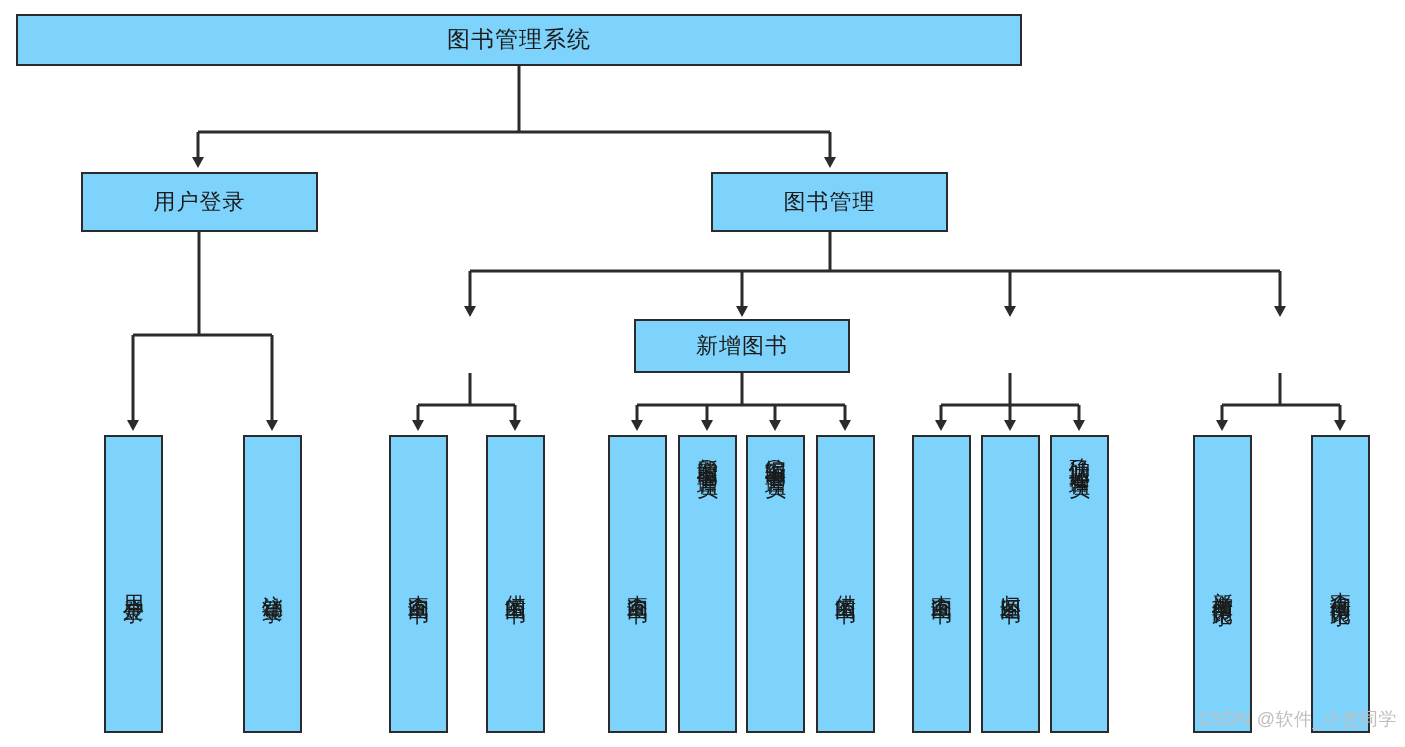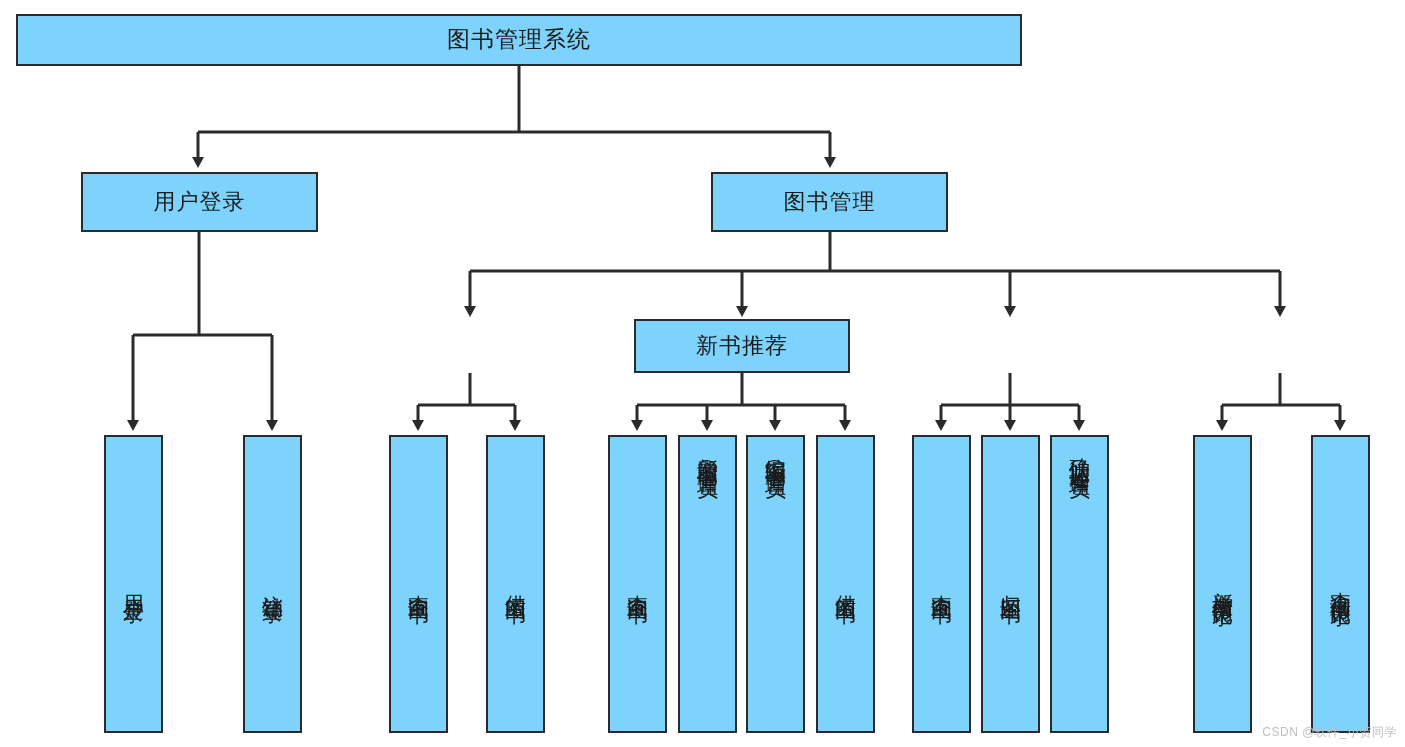--- a/index.html
+++ b/index.html
@@ -66,22 +66,22 @@
     white-space: nowrap;
     text-align: start;
   }
   .node.vert.centered {
     align-items: center;
     padding-top: 0;
   }
   .watermark {
     position: absolute;
     right: 8px;
-    bottom: 6px;
-    font-size: 12px;
+    bottom: 16px;
+    font-size: 18px;
     color: #bfbfbf;
     letter-spacing: 0.5px;
     z-index: 3;
     white-space: nowrap;
   }
 </style>
 </head>
 <body>
 
 <div id="canvas">
@@ -141,21 +141,21 @@
   </div>
 
   <div class="node horiz" style="left:81px; top:172px; width:237px; height:60px;">
     <span class="label">用户登录</span>
   </div>
   <div class="node horiz" style="left:711px; top:172px; width:237px; height:60px;">
     <span class="label">图书管理</span>
   </div>
 
   <div class="node horiz" style="left:634px; top:319px; width:216px; height:54px;">
-    <span class="label">新书推荐</span>
+    <span class="label">新增图书</span>
   </div>
 
   <div class="node vert centered" style="left:104px; top:435px; width:59px; height:298px;">
     <span class="label">用户登录</span>
   </div>
   <div class="node vert centered" style="left:243px; top:435px; width:59px; height:298px;">
     <span class="label">注销登录</span>
   </div>
 
   <div class="node vert centered" style="left:389px; top:435px; width:59px; height:298px;">

